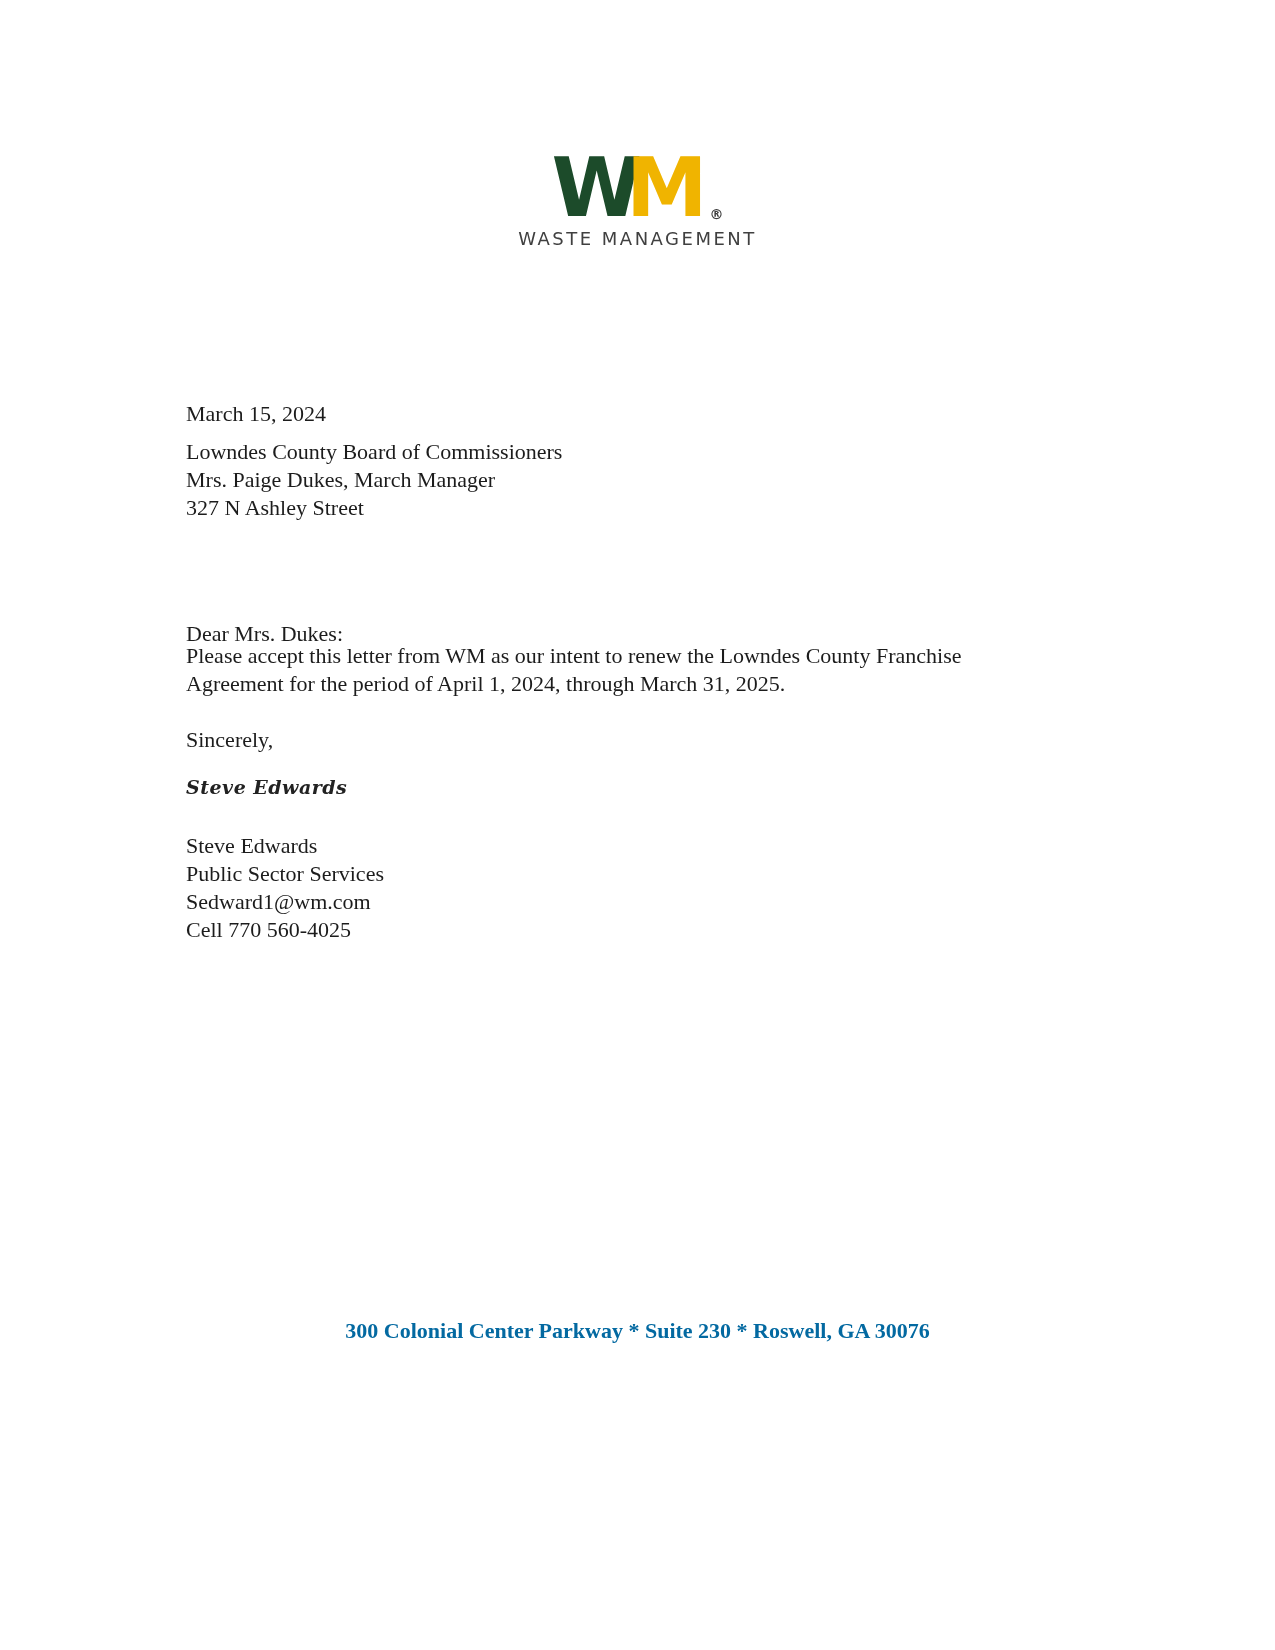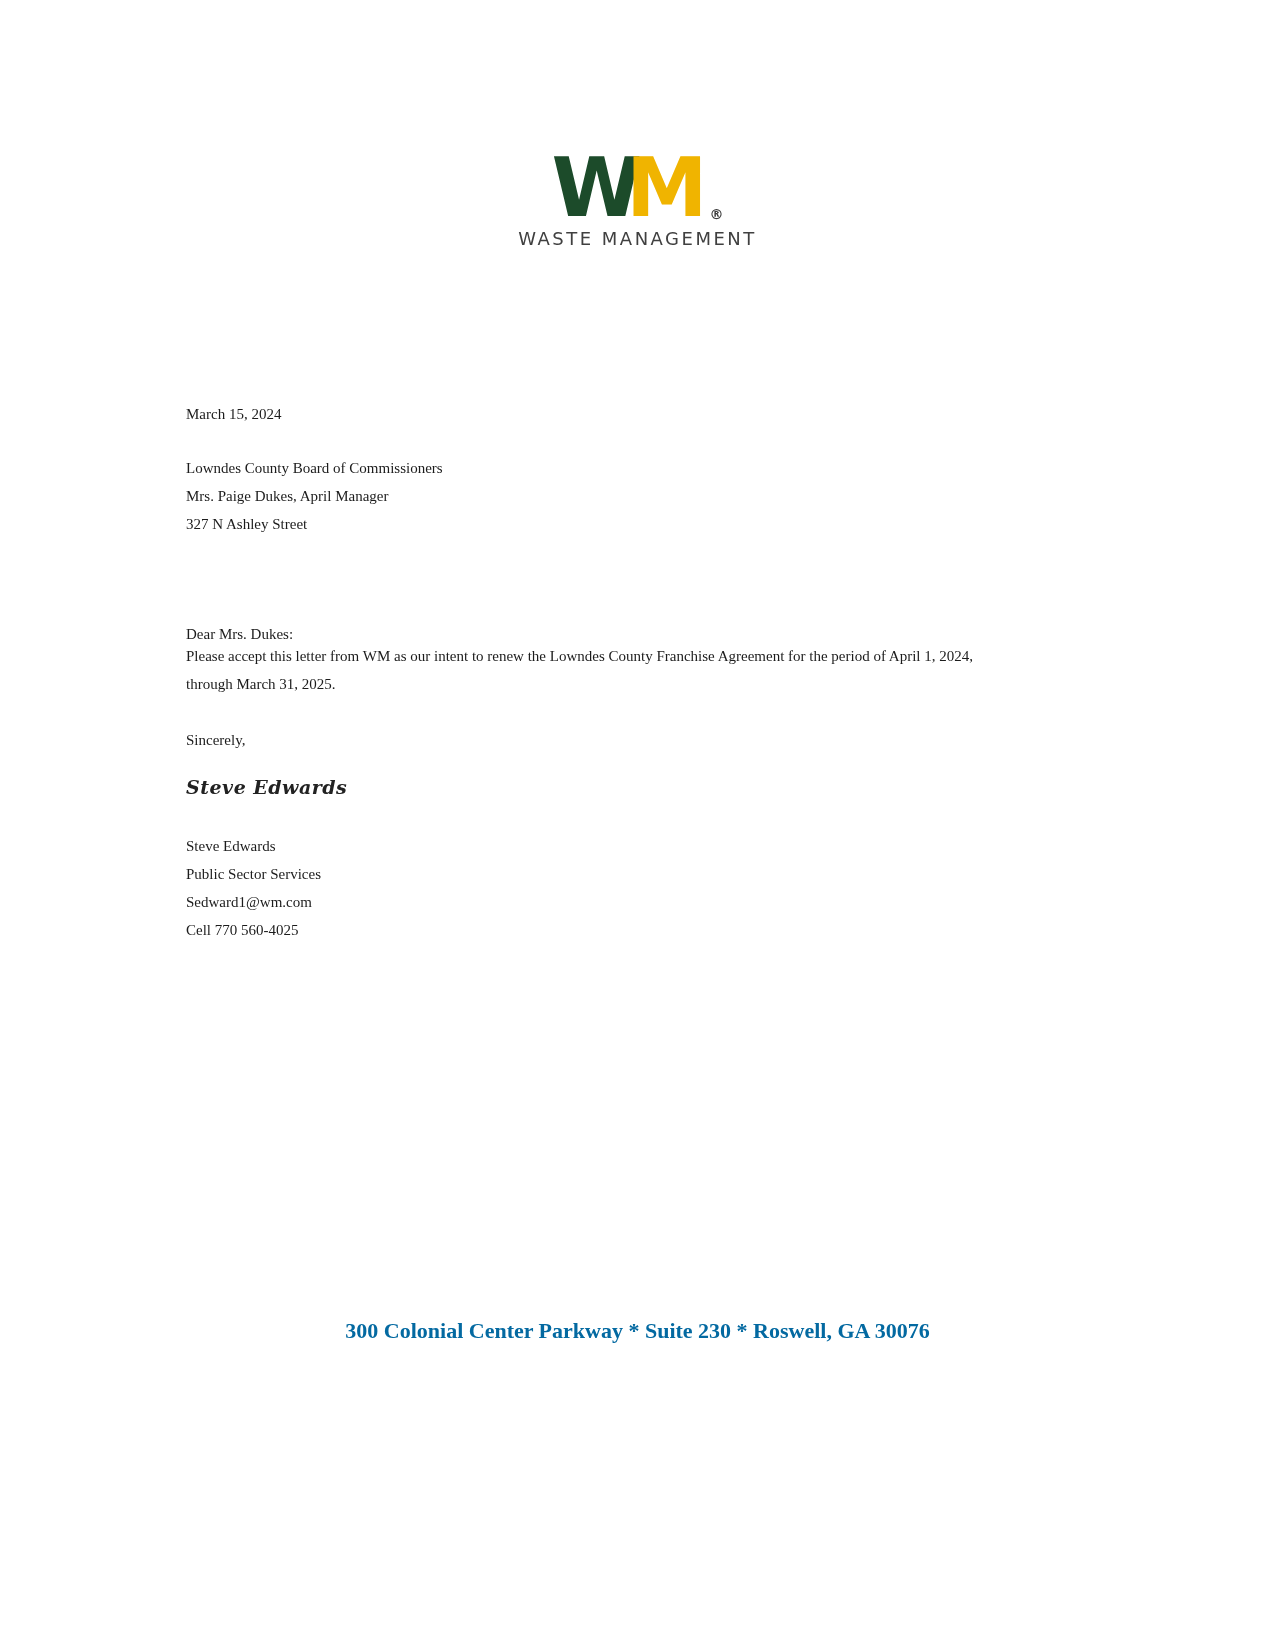--- a/index.html
+++ b/index.html
@@ -50,26 +50,26 @@
     font-family: "DejaVu Sans", "Liberation Sans", sans-serif;
     font-weight: normal;
     font-size: 18px;
     letter-spacing: 2.5px;
     color: #404040;
   }
 
   
   .abs { position: absolute; left: 186px; }
   .txt {
-    font-size: 15px;
+    font-size: 22px;
     line-height: 28px;
     color: #1c1c1c;
   }
   .date-line       { top: 396px; }
-  .recipient-block { top: 450px; }
+  .recipient-block { top: 434px; }
   .salutation      { top: 616px; }
   .body-par        { top: 638px; width: 828px; }
   .closing         { top: 722px; }
   .signature       { top: 772px; }
   .signer-block    { top: 828px; }
 
   .signature-script {
     font-family: "DejaVu Serif", serif;
     font-style: italic;
     font-weight: bold;
@@ -99,21 +99,21 @@
 
   <div class="logo-block">
     <div class="logo-letters"><span class="logo-w">W</span><span class="logo-m">M</span><span class="logo-reg">®</span></div>
     <div class="logo-tagline">WASTE MANAGEMENT</div>
   </div>
 
   <div class="abs txt date-line">March 15, 2024</div>
 
   <div class="abs txt recipient-block">
     <div>Lowndes County Board of Commissioners</div>
-    <div>Mrs. Paige Dukes, April Manager</div>
+    <div>Mrs. Paige Dukes, March Manager</div>
     <div>327 N Ashley Street</div>
   </div>
 
   <div class="abs txt salutation">Dear Mrs. Dukes:</div>
 
   <div class="abs txt body-par">Please accept this letter from WM as our intent to renew the Lowndes County Franchise Agreement for the period of April 1, 2024, through March 31, 2025.</div>
 
   <div class="abs txt closing">Sincerely,</div>
 
   <div class="abs signature">

